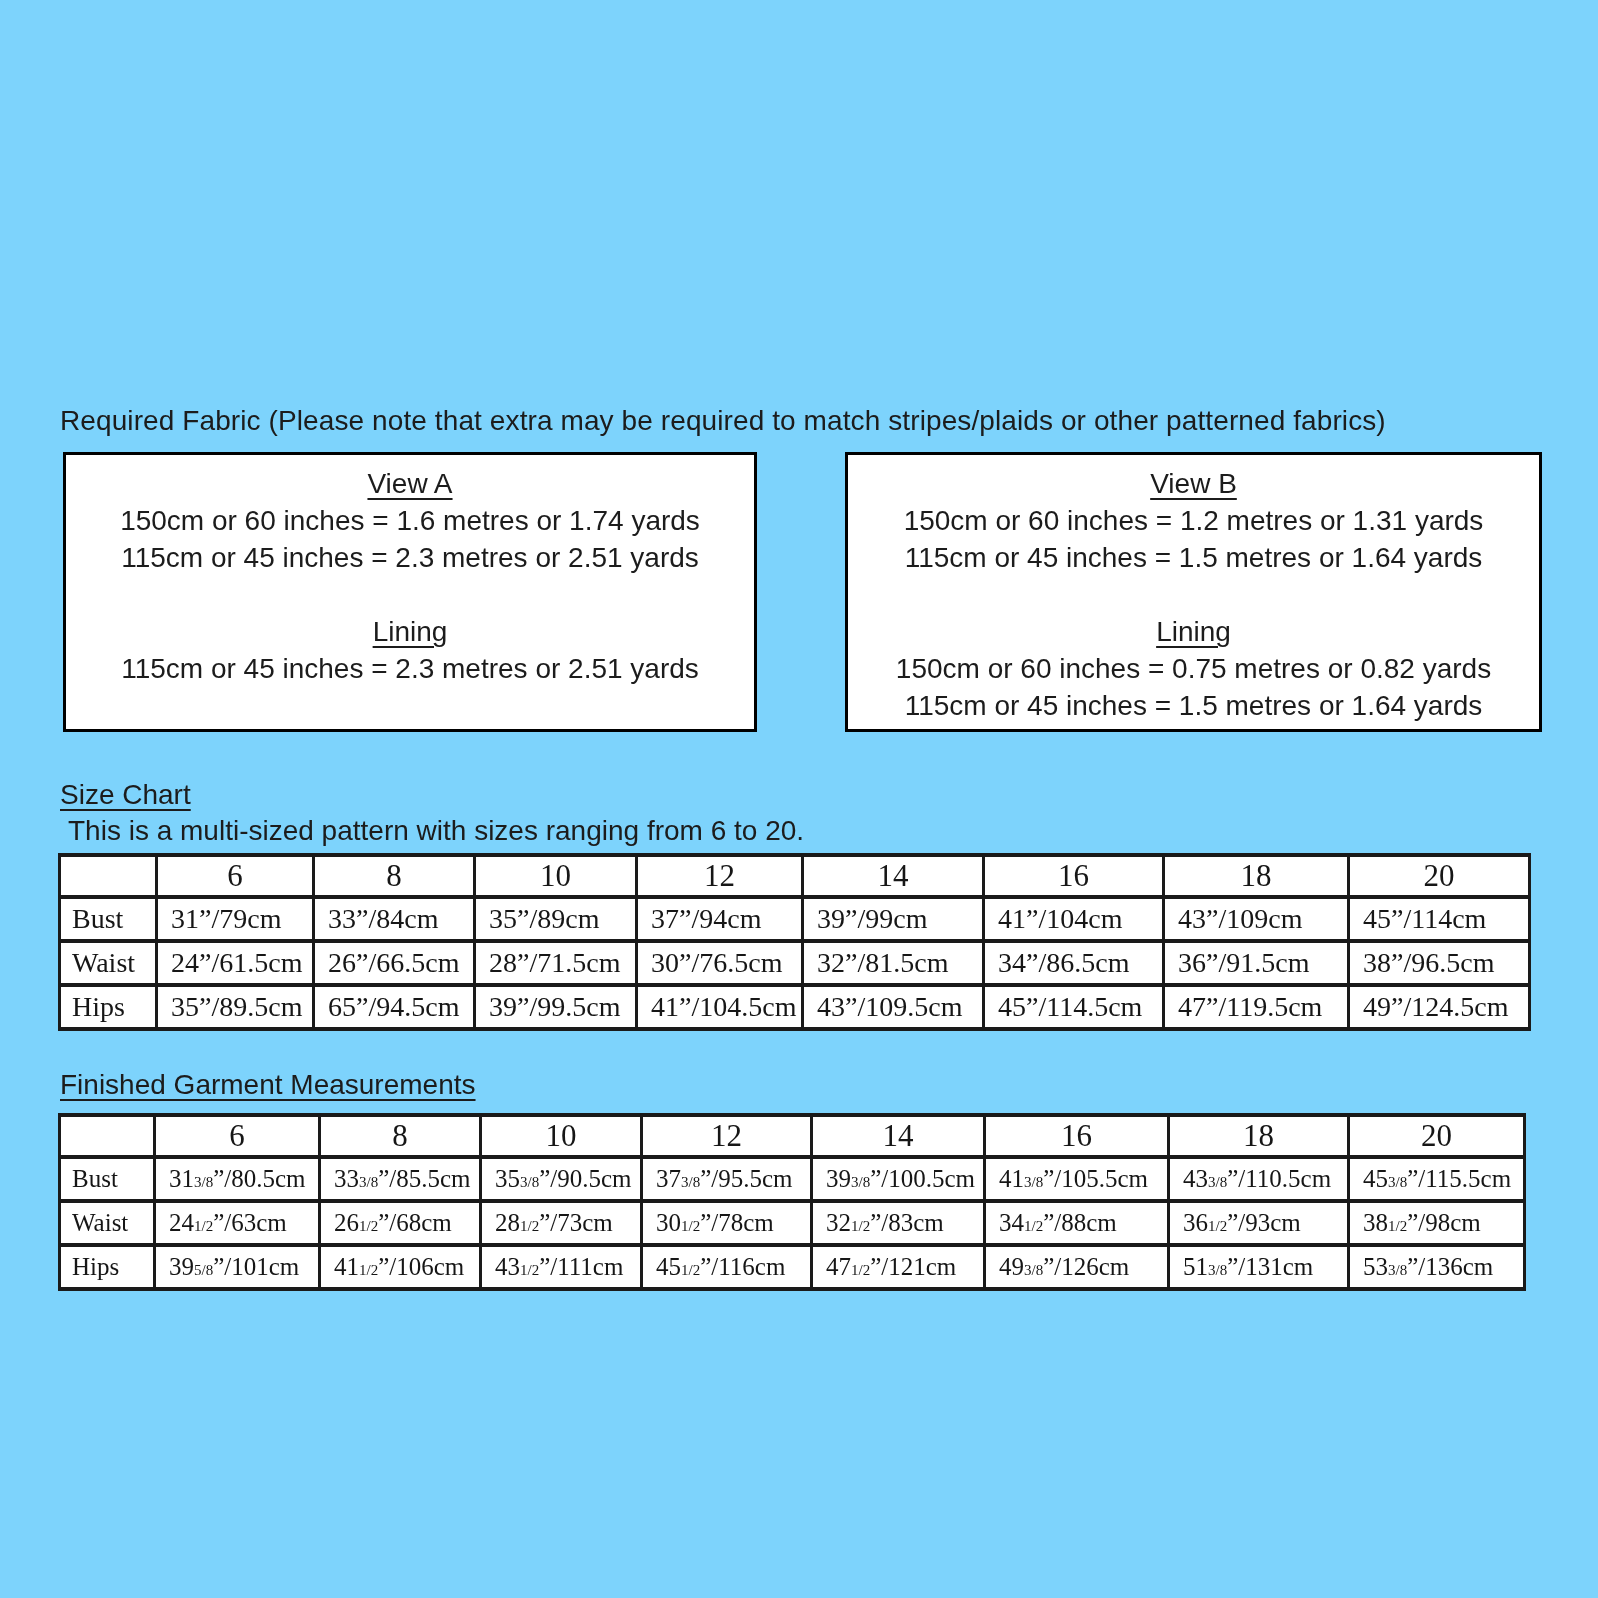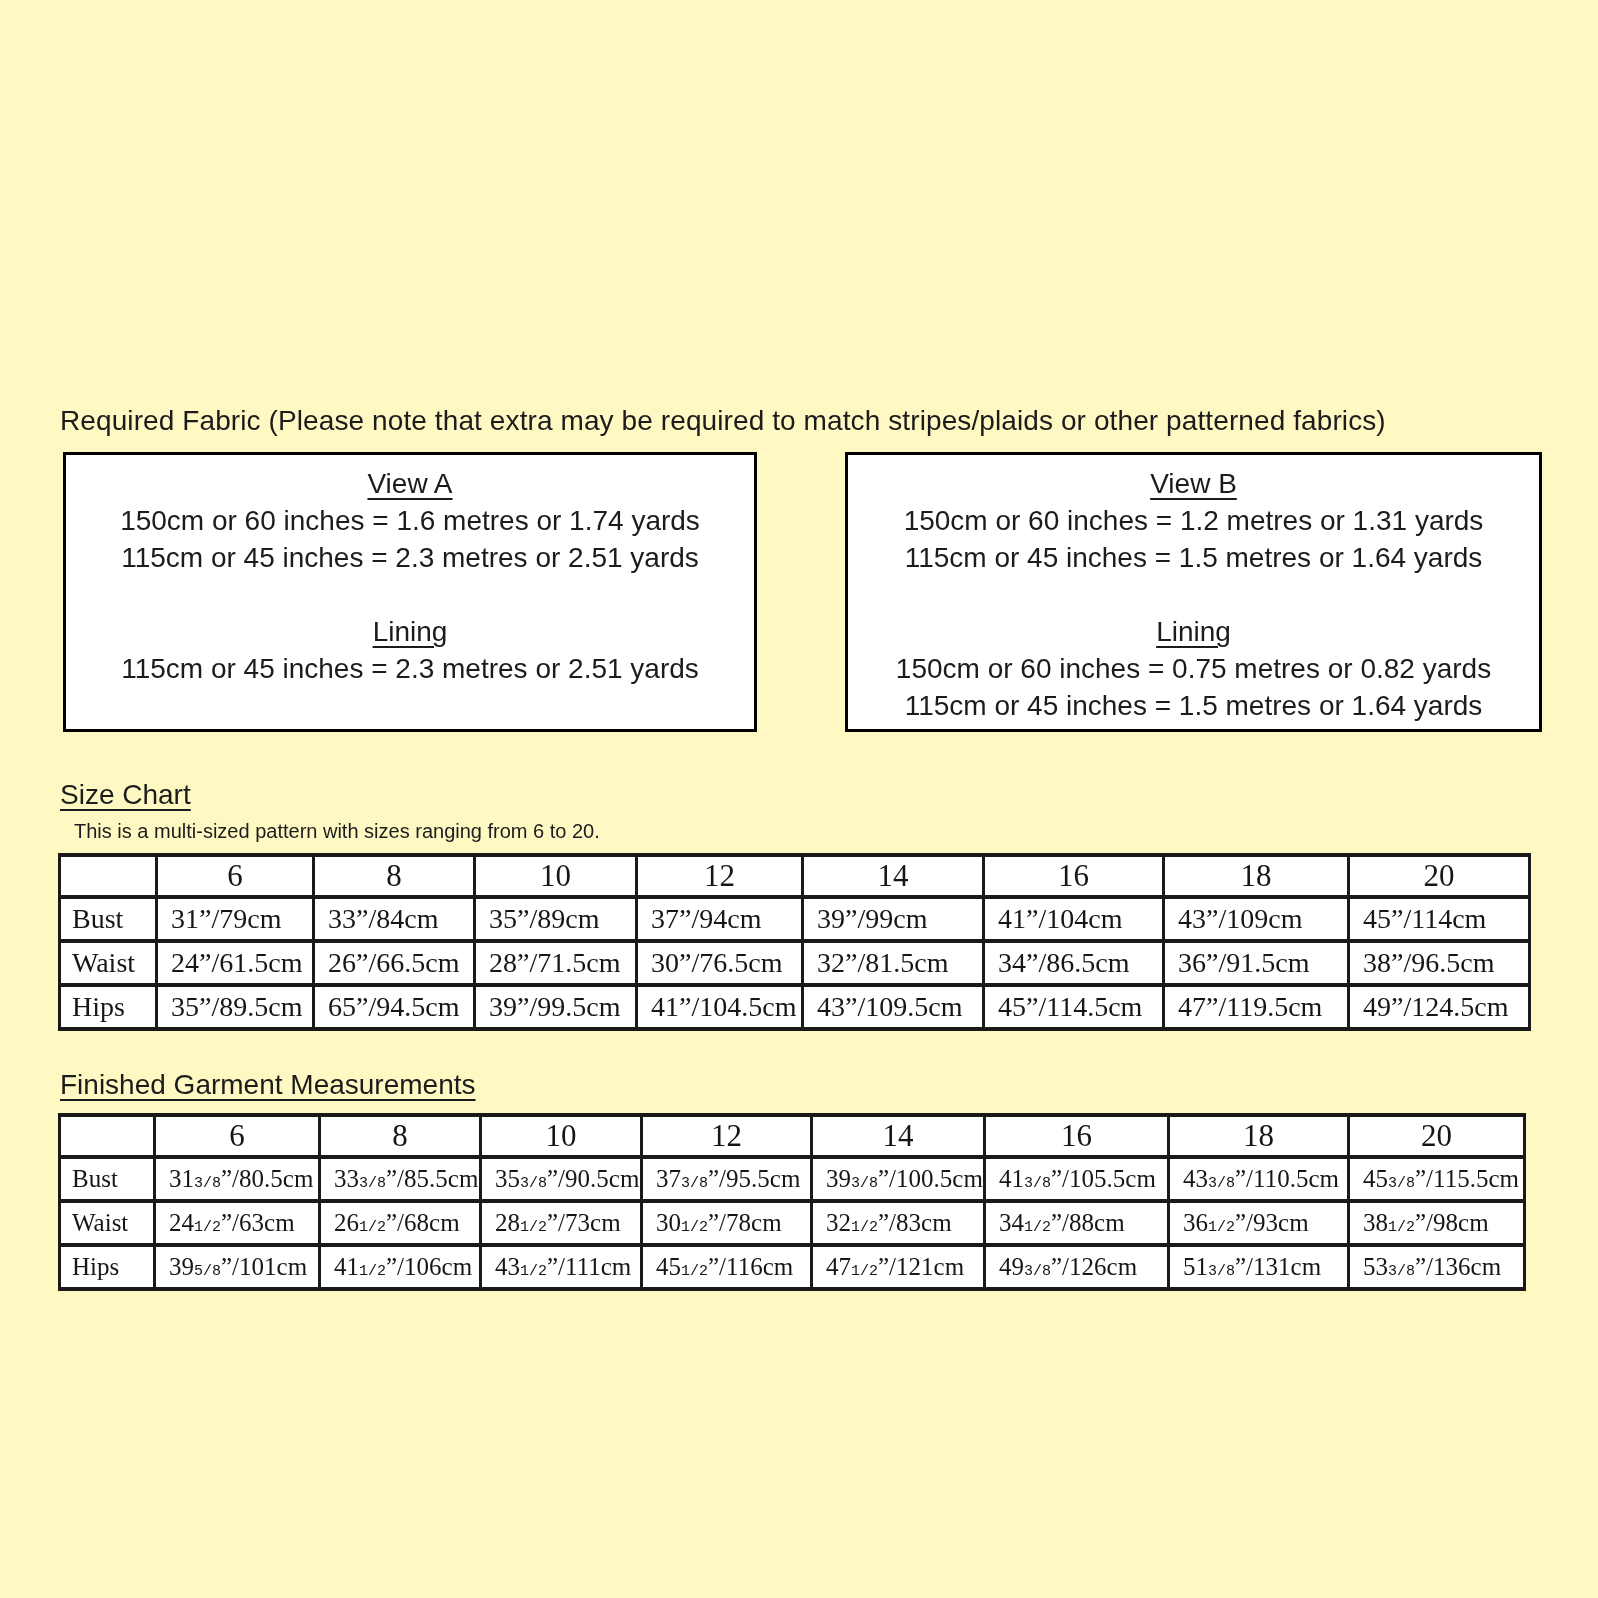--- a/index.html
+++ b/index.html
@@ -6,21 +6,21 @@
   html, body { margin: 0; padding: 0; }
   body {
     width: 1598px; height: 1598px;
     background: #ffffff;
     font-family: "Liberation Sans", sans-serif;
     color: #1c1c1c;
   }
   .page {
     position: relative;
     width: 1598px; height: 1598px;
-    background: #fef9c3;
+    background: #7dd3fc;
     overflow: hidden;
   }
 
   
   .top-heading {
     position: absolute;
     left: 60px; top: 404px;
     font-size: 28px;
     line-height: 34px;
     white-space: nowrap;
@@ -52,22 +52,22 @@
     font-size: 28px;
     line-height: 34px;
     text-decoration: underline;
     text-underline-offset: 5px;
     white-space: nowrap;
   }
   .st-size { top: 778px; }
   .st-fgm  { top: 1068px; }
   .subtitle {
     position: absolute;
-    left: 74px; top: 814px;
-    font-size: 20px;
+    left: 68px; top: 814px;
+    font-size: 28px;
     line-height: 34px;
     white-space: nowrap;
     text-align: right;
   }
 
   
   table.chart {
     position: absolute;
     left: 58px;
     border-collapse: collapse;
@@ -94,21 +94,21 @@
     padding: 0;
   }
   .chart td {
     text-align: left;
     padding: 0 4px 0 13px;
     height: 44px;
   }
   #size-table td { font-size: 28px; }
   #fgm-table  td { font-size: 25px; }
   .chart td.rowlabel { padding-left: 11px; font-size: 28px; }
-  .frac { font-size: 0.6em; letter-spacing: 0; font-family: Liberation Mono, monospace; }
+  .frac { font-size: 0.6em; letter-spacing: 0; }
 </style>
 </head>
 <body>
 
 <div class="page">
 
   <div class="top-heading">Required Fabric (Please note that extra may be required to match stripes/plaids or other patterned fabrics)</div>
 
   <div class="fabric-box box-a">
     <div class="box-title">View A</div>

